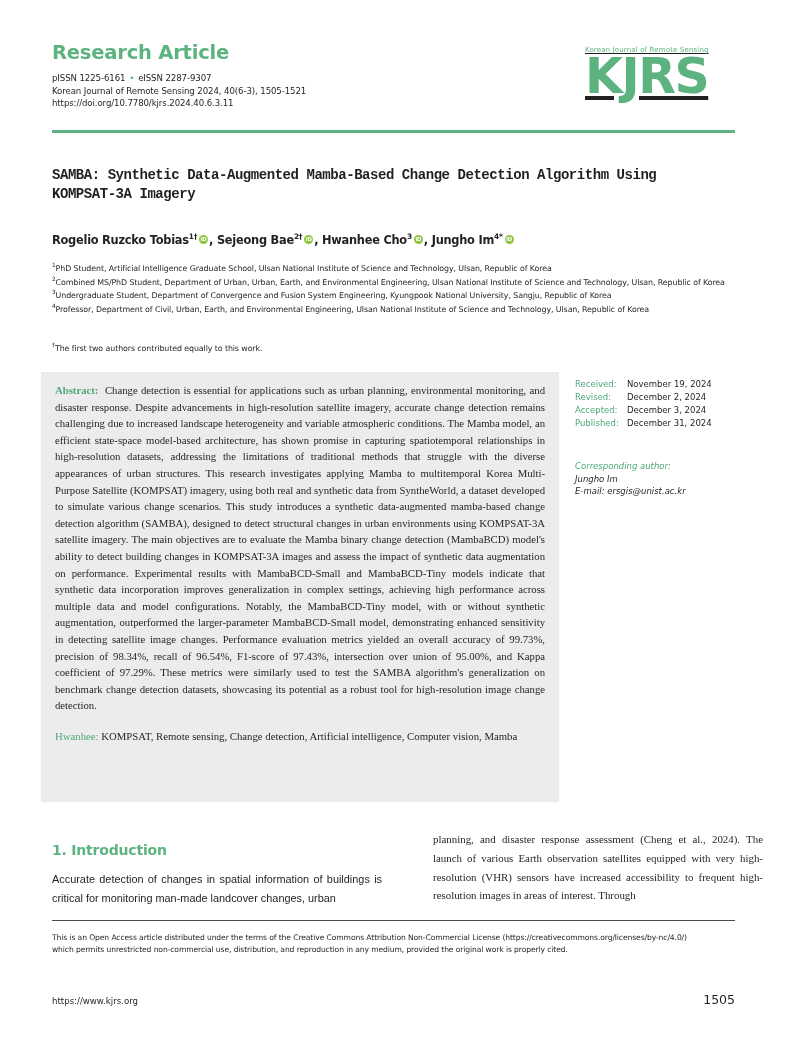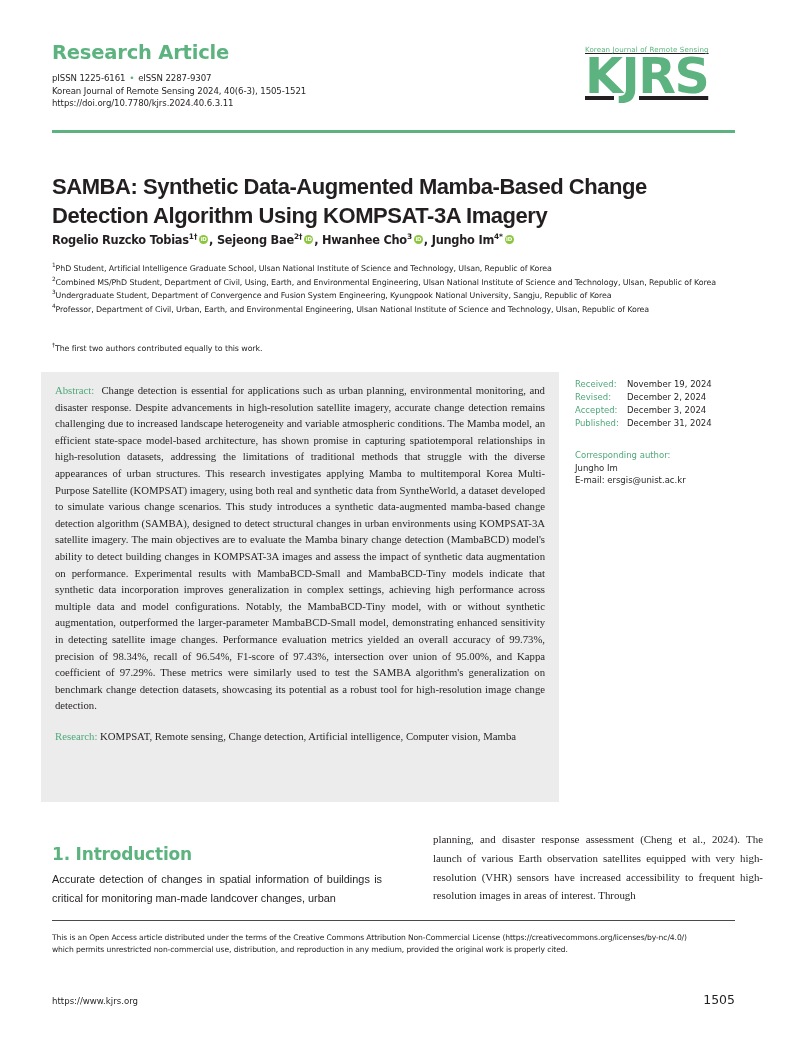--- a/index.html
+++ b/index.html
@@ -98,22 +98,22 @@
     height: 1.2px;
     background: #4a4a4a;
   }
 
   
   .title {
     position: absolute;
     left: 52px;
     top: 157px;
     width: 650px;
-    font-family: Liberation Sans, sans-serif;
-    font-size: 22px;
+    font-family: Liberation Mono, monospace;
+    font-size: 14px;
     font-weight: bold;
     line-height: 1.32;
     color: #231f20;
     letter-spacing: -0.45px;
   }
 
   
   .authors {
     position: absolute;
     left: 52px;
@@ -202,21 +202,21 @@
     line-height: 1.545;
     color: #231f20;
     text-align: justify;
     text-justify: inter-word;
     margin: 0;
     letter-spacing: -0.02px;
   }
   .lbl-abstract {
     color: #4fa87a;
     font-family: "Liberation Serif", serif;
-    font-weight: normal;
+    font-weight: bold;
     margin-top: 14px;
   }
   .keywords {
     font-family: "Liberation Serif", serif;
     font-size: 10.75px;
     line-height: 1.545;
     color: #231f20;
     text-align: justify;
     margin: 14px 0 0 0;
   }
@@ -237,31 +237,32 @@
   }
   .meta-row { display: flex; }
   .meta-key {
     color: #4fa87a;
     width: 52px;
     flex: 0 0 52px;
     white-space: nowrap;
   }
   .meta-val { white-space: nowrap; }
   .meta-ca {
-    margin-top: 19px;
+    margin-top: 30px;
+    font-style: italic;
   }
   .meta-ca-title { color: #4fa87a; }
 
   
   .sec-heading {
     position: absolute;
     left: 52px;
     top: 830px;
     font-family: "DejaVu Sans", sans-serif;
-    font-size: 17px;
+    font-size: 14px;
     font-weight: bold;
     color: #5cb37f;
     letter-spacing: -0.2px;
   }
   .col-left {
     position: absolute;
     left: 52px;
     top: 870px;
     width: 330px;
     font-family: Liberation Sans, sans-serif;
@@ -334,30 +335,30 @@
   </div>
 
   <div class="rule-green"></div>
 
   <h1 class="title">SAMBA: Synthetic Data-Augmented Mamba-Based Change Detection Algorithm Using KOMPSAT-3A Imagery</h1>
 
   <div class="authors" id="author-list"><span><span>Rogelio Ruzcko Tobias</span><sup>1†</sup><span class="orcid"></span><span>, </span></span><span><span>Sejeong Bae</span><sup>2†</sup><span class="orcid"></span><span>, </span></span><span><span>Hwanhee Cho</span><sup>3</sup><span class="orcid"></span><span>, </span></span><span><span>Jungho Im</span><sup>4*</sup><span class="orcid"></span></span></div>
 
   <div class="affils" id="affiliation-list">
       <div class="aff-line"><sup>1</sup><span>PhD Student, Artificial Intelligence Graduate School, Ulsan National Institute of Science and Technology, Ulsan, Republic of Korea</span></div>
-      <div class="aff-line"><sup>2</sup><span>Combined MS/PhD Student, Department of Civil, Using, Earth, and Environmental Engineering, Ulsan National Institute of Science and Technology, Ulsan, Republic of Korea</span></div>
+      <div class="aff-line"><sup>2</sup><span>Combined MS/PhD Student, Department of Urban, Urban, Earth, and Environmental Engineering, Ulsan National Institute of Science and Technology, Ulsan, Republic of Korea</span></div>
       <div class="aff-line"><sup>3</sup><span>Undergraduate Student, Department of Convergence and Fusion System Engineering, Kyungpook National University, Sangju, Republic of Korea</span></div>
       <div class="aff-line"><sup>4</sup><span>Professor, Department of Civil, Urban, Earth, and Environmental Engineering, Ulsan National Institute of Science and Technology, Ulsan, Republic of Korea</span></div>
     </div>
   <div class="equal-note" id="equal-note"><sup>†</sup><span>The first two authors contributed equally to this work.</span></div>
 
   <div class="abstract-box">
     <div class="abstract-inner">
       <p class="abstract-text"><span class="lbl-abstract">Abstract:</span>&nbsp; <span>Change detection is essential for applications such as urban planning, environmental monitoring, and disaster response. Despite advancements in high-resolution satellite imagery, accurate change detection remains challenging due to increased landscape heterogeneity and variable atmospheric conditions. The Mamba model, an efficient state-space model-based architecture, has shown promise in capturing spatiotemporal relationships in high-resolution datasets, addressing the limitations of traditional methods that struggle with the diverse appearances of urban structures. This research investigates applying Mamba to multitemporal Korea Multi-Purpose Satellite (KOMPSAT) imagery, using both real and synthetic data from SyntheWorld, a dataset developed to simulate various change scenarios. This study introduces a synthetic data-augmented mamba-based change detection algorithm (SAMBA), designed to detect structural changes in urban environments using KOMPSAT-3A satellite imagery. The main objectives are to evaluate the Mamba binary change detection (MambaBCD) model's ability to detect building changes in KOMPSAT-3A images and assess the impact of synthetic data augmentation on performance. Experimental results with MambaBCD-Small and MambaBCD-Tiny models indicate that synthetic data incorporation improves generalization in complex settings, achieving high performance across multiple data and model configurations. Notably, the MambaBCD-Tiny model, with or without synthetic augmentation, outperformed the larger-parameter MambaBCD-Small model, demonstrating enhanced sensitivity in detecting satellite image changes. Performance evaluation metrics yielded an overall accuracy of 99.73%, precision of 98.34%, recall of 96.54%, F1-score of 97.43%, intersection over union of 95.00%, and Kappa coefficient of 97.29%. These metrics were similarly used to test the SAMBA algorithm's generalization on benchmark change detection datasets, showcasing its potential as a robust tool for high-resolution image change detection.</span></p>
-      <p class="keywords"><span class="lbl-keywords">Research:</span> <span>KOMPSAT, Remote sensing, Change detection, Artificial intelligence, Computer vision, Mamba</span></p>
+      <p class="keywords"><span class="lbl-keywords">Hwanhee:</span> <span>KOMPSAT, Remote sensing, Change detection, Artificial intelligence, Computer vision, Mamba</span></p>
     </div>
   </div>
 
   <div class="meta">
     <div id="meta-dates">
         <div class="meta-row">
           <span class="meta-key">Received:</span>
           <span class="meta-val">November 19, 2024</span>
         </div>
         <div class="meta-row">

